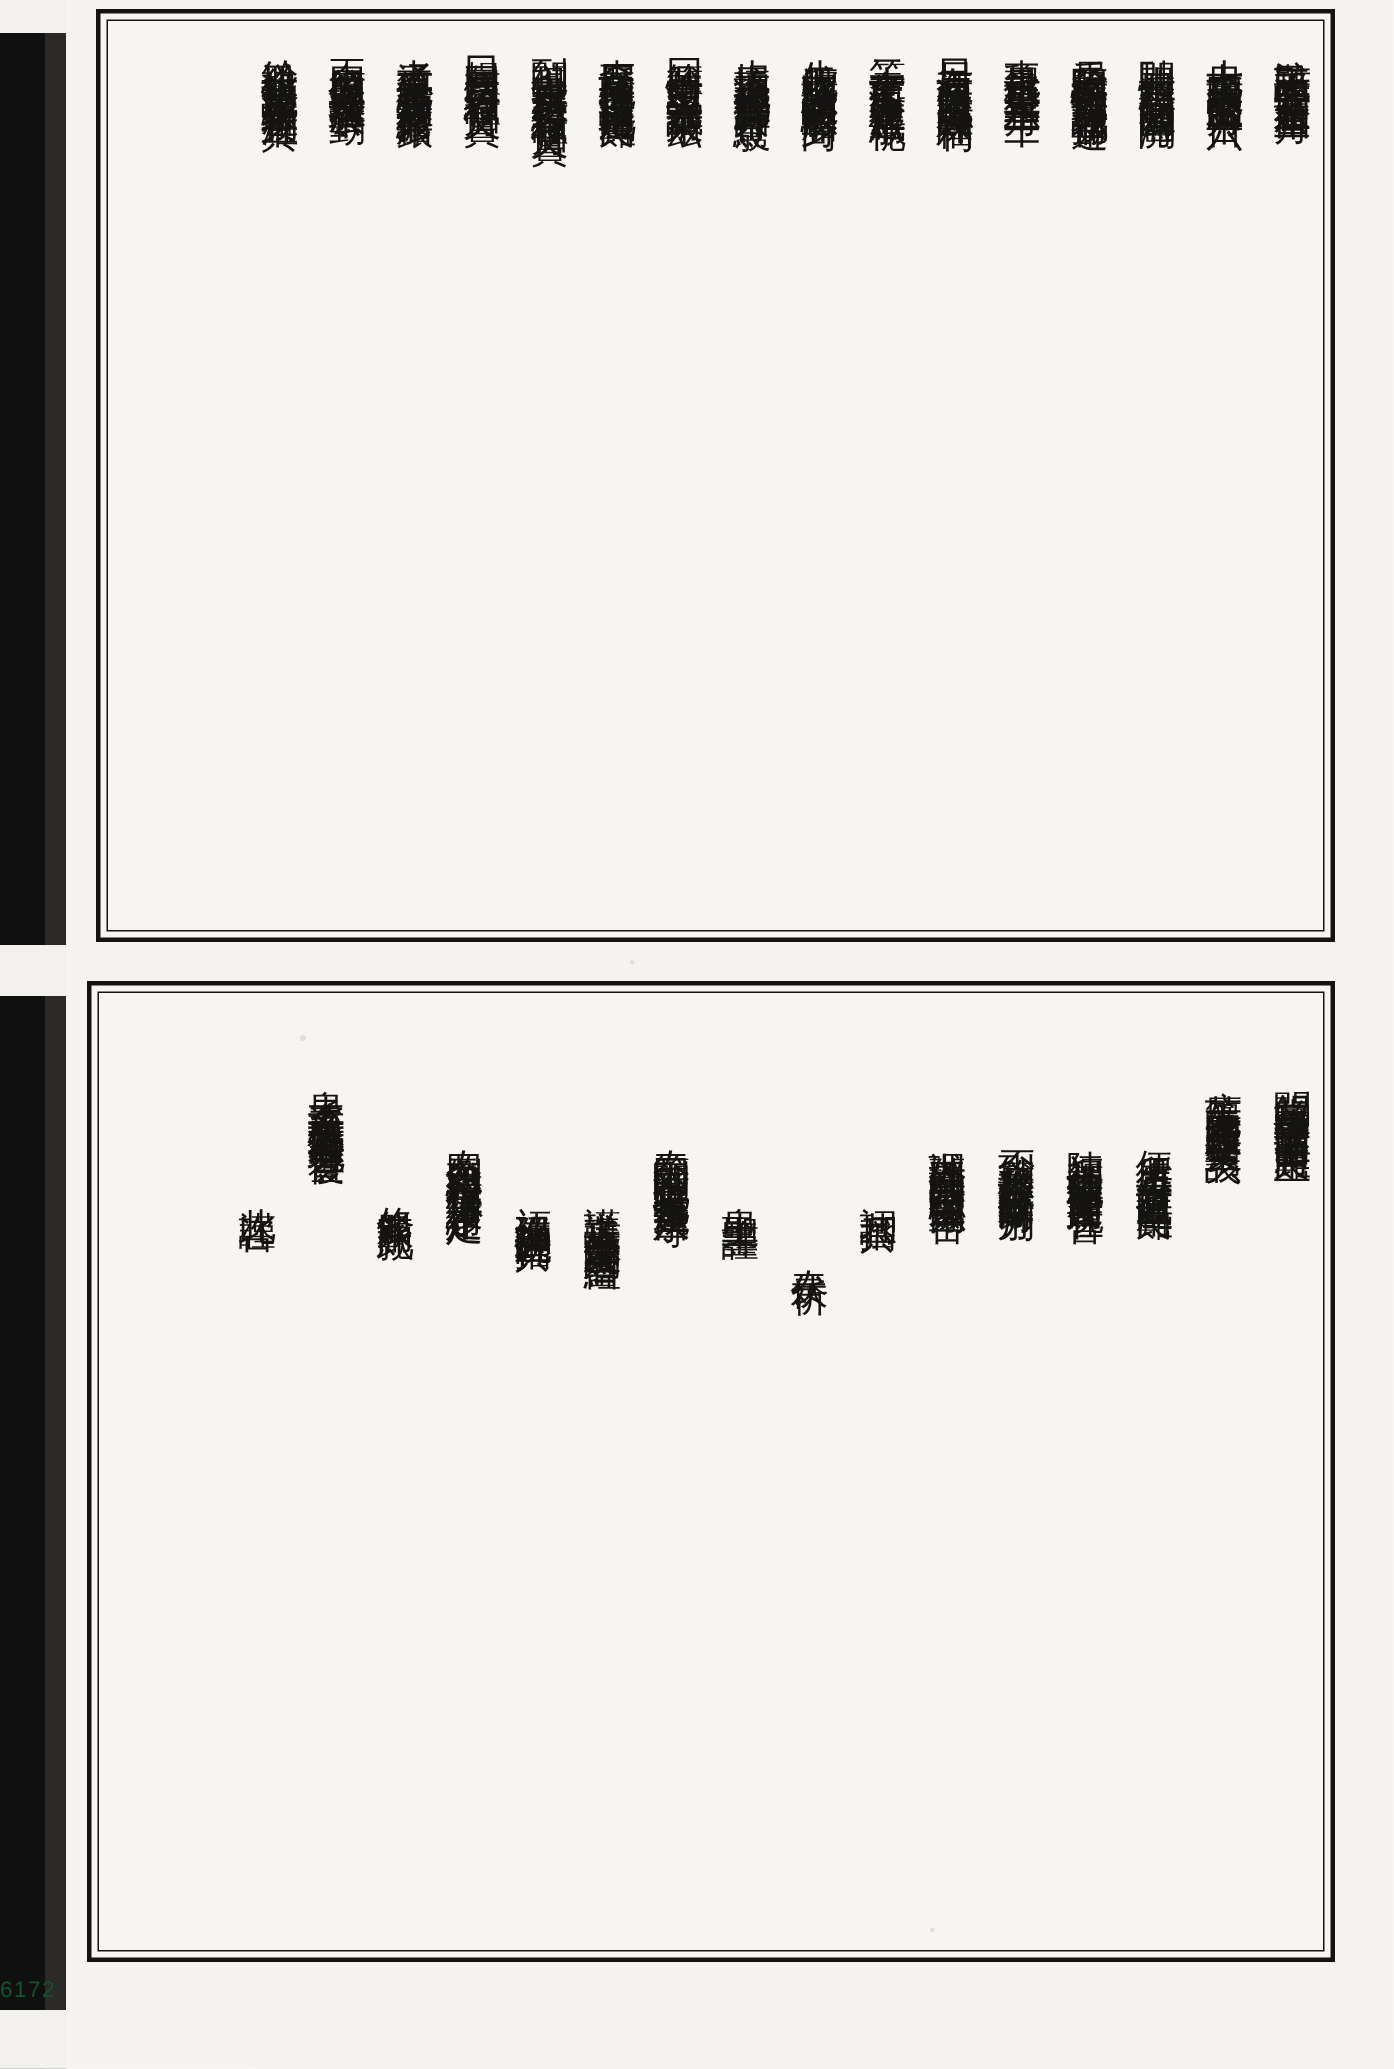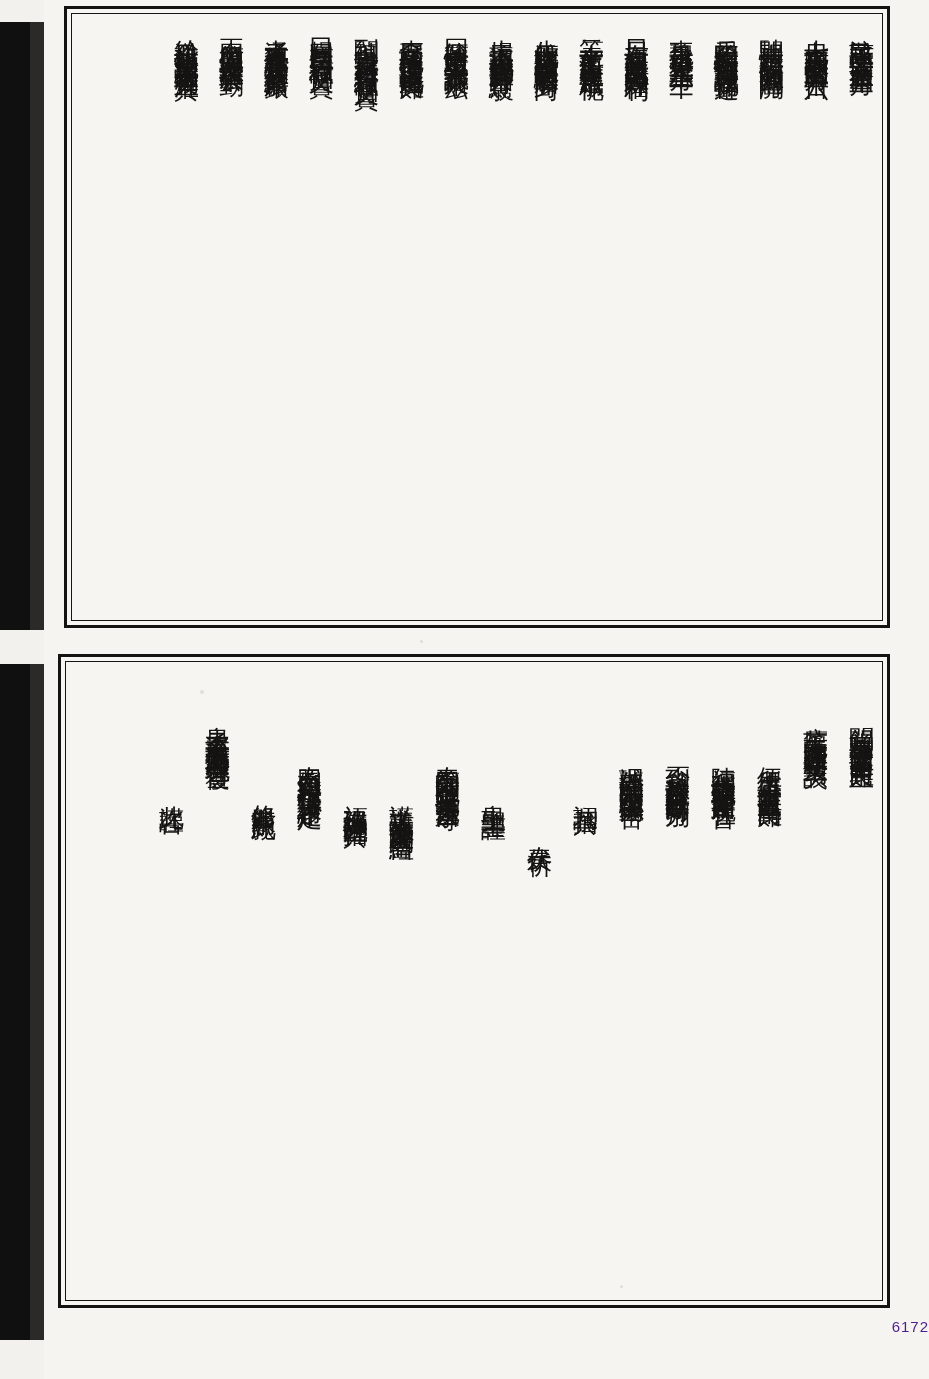--- a/index.html
+++ b/index.html
@@ -111,24 +111,24 @@
   .col.indent1 { padding-top: 40px; }
   .col.indent2 { padding-top: 80px; }
   .col.indent3 { padding-top: 118px; }
   .col.indent4 { padding-top: 160px; }
 
   .folio {
     position: absolute;
     left: 0;
     top: 1318px;
     width: 929px;
-    text-align: right;
+    text-align: left;
     font-family: "Liberation Sans", sans-serif;
     font-size: 15px;
-    color: #4c1d95;
+    color: #14532d;
     letter-spacing: 1px;
   }
   
   .speck {
     position: absolute;
     background: #cfcbc3;
     border-radius: 50%;
     opacity: .55;
   }
 </style>

